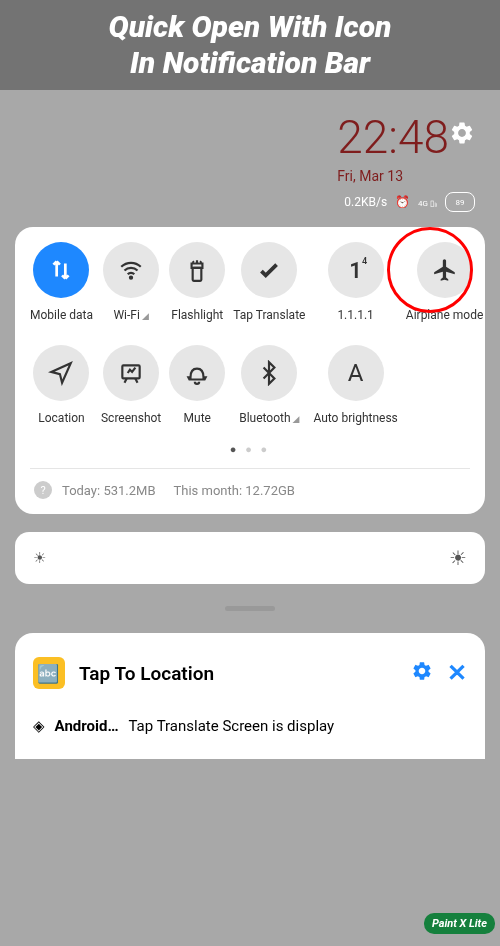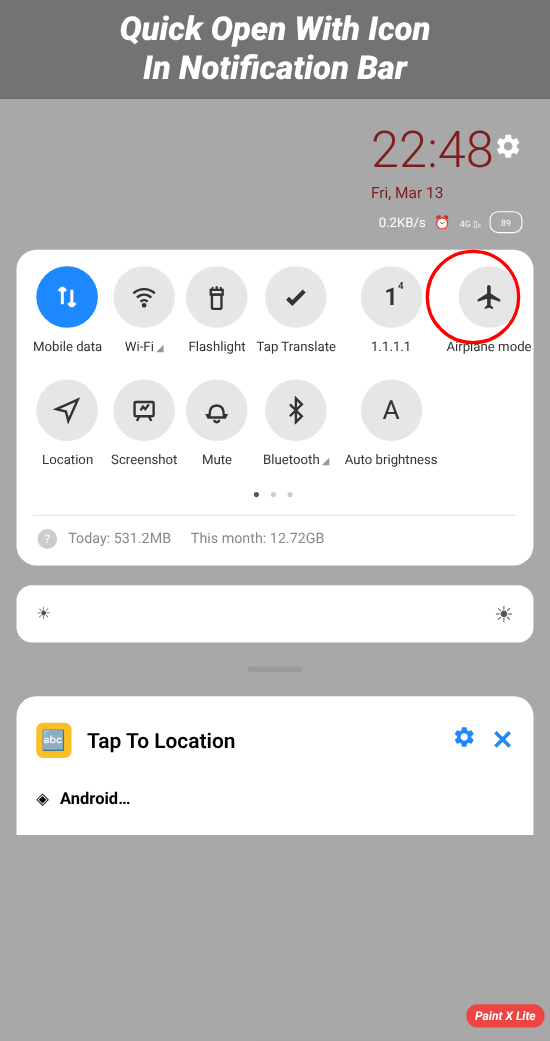--- a/index.html
+++ b/index.html
@@ -42,21 +42,21 @@
     .notif-panel { background: white; border-radius: 18px 18px 0 0; padding: 24px 18px; }
     .notif-row { display: flex; align-items: center; gap: 14px; }
     .notif-icon { width: 32px; height: 32px; background: #fbbf24; border-radius: 6px; display: flex; align-items: center; justify-content: center; font-size: 18px; }
     .notif-title { font-size: 19px; font-weight: 600; flex: 1; }
     .notif-gear { color: #1e88ff; font-size: 22px; }
     .notif-close { color: #1e88ff; font-size: 24px; font-weight: bold; }
     
     .notif-row2 { display: flex; align-items: center; gap: 10px; margin-top: 28px; font-size: 15px; }
     .notif-row2 .app { font-weight: bold; }
     
-    .watermark { position: absolute; right: 5px; bottom: 12px; background: #ef4444; color: white; font-size: 11px; padding: 4px 8px; border-radius: 10px; font-weight: bold; font-style: italic; }
+    .watermark { position: absolute; right: 5px; bottom: 12px; background: #15803d; color: white; font-size: 11px; padding: 4px 8px; border-radius: 10px; font-weight: bold; font-style: italic; }
     
     .triangle { font-size: 9px; color: #999; margin-left: 2px; }
   </style>
 </head>
 <body>
 
 <div class="banner">
   <div>Quick Open With Icon</div>
   <div>In Notification Bar</div>
 </div>
@@ -195,17 +195,18 @@
       <div class="notif-gear">
         <svg viewBox="0 0 24 24" width="22" height="22" fill="#1e88ff">
             <path d="M19.14 12.94c.04-.3.06-.61.06-.94 0-.32-.02-.64-.07-.94l2.03-1.58a.49.49 0 0 0 .12-.61l-1.92-3.32a.49.49 0 0 0-.59-.22l-2.39.96c-.5-.38-1.03-.7-1.62-.94l-.36-2.54a.484.484 0 0 0-.48-.41h-3.84c-.24 0-.43.17-.47.41l-.36 2.54c-.59.24-1.13.57-1.62.94l-2.39-.96c-.22-.08-.47 0-.59.22L2.74 8.87c-.12.21-.08.47.12.61l2.03 1.58c-.05.3-.09.63-.09.94s.02.64.07.94l-2.03 1.58a.49.49 0 0 0-.12.61l1.92 3.32c.12.22.37.29.59.22l2.39-.96c.5.38 1.03.7 1.62.94l.36 2.54c.05.24.24.41.48.41h3.84c.24 0 .44-.17.47-.41l.36-2.54c.59-.24 1.13-.56 1.62-.94l2.39.96c.22.08.47 0 .59-.22l1.92-3.32c.12-.22.07-.47-.12-.61l-2.01-1.58zM12 15.6c-1.98 0-3.6-1.62-3.6-3.6s1.62-3.6 3.6-3.6 3.6 1.62 3.6 3.6-1.62 3.6-3.6 3.6z"></path>
           </svg>
       </div>
       <div class="notif-close">✕</div>
     </div>
     <div class="notif-row2">
       <span>◈</span>
       <span class="app">Android…</span>
+      <span>Tap Translate Screen is display</span>
     </div>
   </div>
 </div>
 
 <div class="watermark">Paint X Lite</div>
 
 </body></html>

